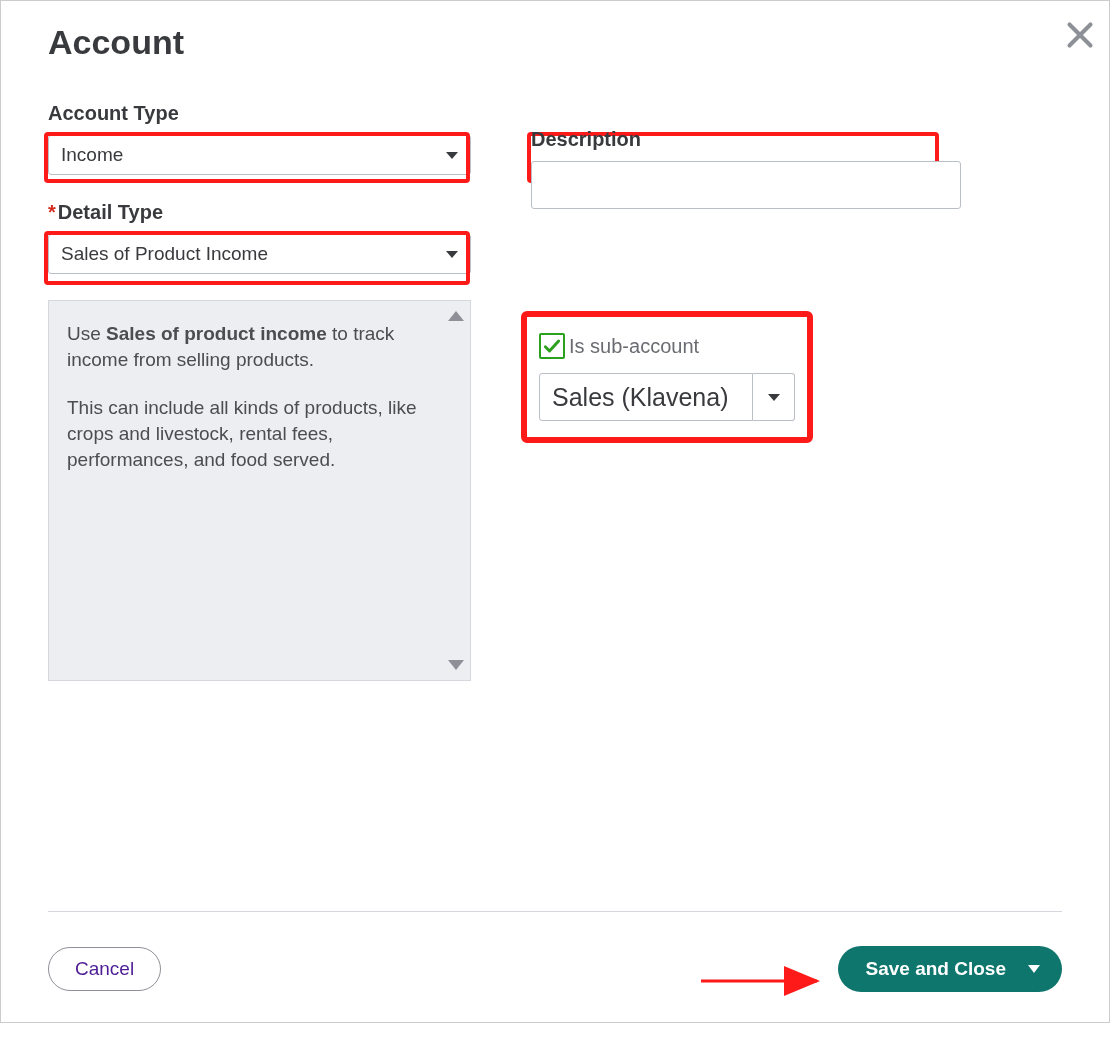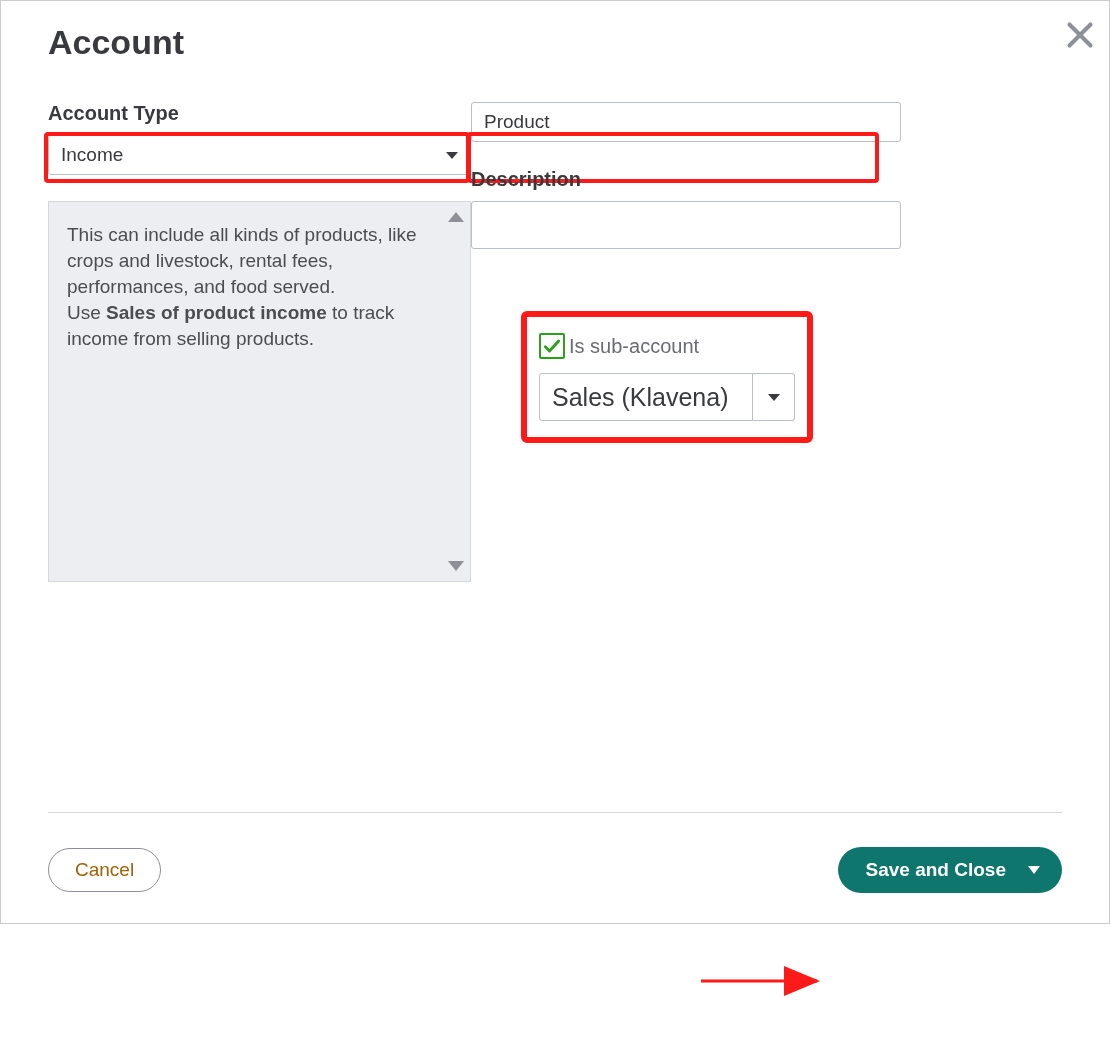--- a/index.html
+++ b/index.html
@@ -15,21 +15,21 @@
   .panel-inner { position:relative; padding:22px 47px 30px 47px; }
 
   .close-x {
     position:absolute; right:15px; top:20px; width:28px; height:28px; cursor:pointer;
   }
 
   h1.page-title {
     margin:0 0 40px 0; font-size:34px; font-weight:700;
   }
 
-  .columns { display:flex; }
+  .columns { display:flex; gap:60px; }
   .col-left { width:423px; }
   .col-right { width:430px; }
 
   .field-label { font-size:20px; font-weight:600; margin-bottom:10px; }
   .req { color:#d52b1e; margin-right:2px; }
 
   .highlight-red { border:4px solid #ff1a1a; border-radius:4px; position:absolute; pointer-events:none; }
 
   .select, .text-input {
     width:100%;
@@ -88,21 +88,21 @@
   }
 
   .footer {
     border-top:1px solid #d4d7dc;
     margin-top:230px;
     padding-top:34px;
     display:flex; align-items:center; justify-content:space-between;
     position:relative;
   }
   .btn-cancel {
-    border:1px solid #8d9096; background:#fff; color:#a16207;
+    border:1px solid #8d9096; background:#fff; color:#4c1d95;
     font-size:19px; padding:10px 26px; border-radius:24px; cursor:pointer;
   }
   .btn-save {
     background:#0f766e; color:#fff; font-size:19px; font-weight:600;
     padding:12px 22px 12px 28px; border-radius:26px; border:none;
     display:flex; align-items:center; gap:22px; cursor:pointer;
   }
   .btn-save .save-caret {
     width:0; height:0;
     border-left:6px solid transparent;
@@ -133,36 +133,45 @@
 
         <div class="field-block">
           <div class="field-label">Account Type</div>
           <div class="select">
             <span>Income</span>
             <span class="caret-down"></span>
           </div>
           <div class="highlight-red" style="left:-4px; top:30px; width:426px; height:51px;"></div>
         </div>
 
+        <div class="field-block">
+          <div class="field-label">
+            <span class="req">*</span><span>Detail Type</span>
+          </div>
+          <div class="select">
+            <span>Sales of Product Income</span>
+            <span class="caret-down"></span>
+          </div>
+          <div class="highlight-red" style="left:-4px; top:30px; width:426px; height:54px;"></div>
+        </div>
 
         <div class="help-box">
           <div class="scroll-up"></div>
-          <p style="margin:0;">This can include all kinds of products, like crops and livestock, rental fees, performances, and food served.</p>
           <p style="margin:0 0 22px 0;">
             <span>Use </span><b>Sales of product income</b><span> to track income from selling products.</span>
           </p>
+          <p style="margin:0;">This can include all kinds of products, like crops and livestock, rental fees, performances, and food served.</p>
           <div class="scroll-down"></div>
         </div>
 
       </div>
 
       <div class="col-right">
 
         <div class="field-block">
-          <input class="text-input" value="Product" style="">
           <div class="highlight-red" style="left:-4px; top:30px; width:412px; height:51px;"></div>
         </div>
 
         <div class="field-block">
           <div class="field-label">Description</div>
           <input class="text-input" style="height: 48px;" value="">
         </div>
 
       </div>
     </div>

